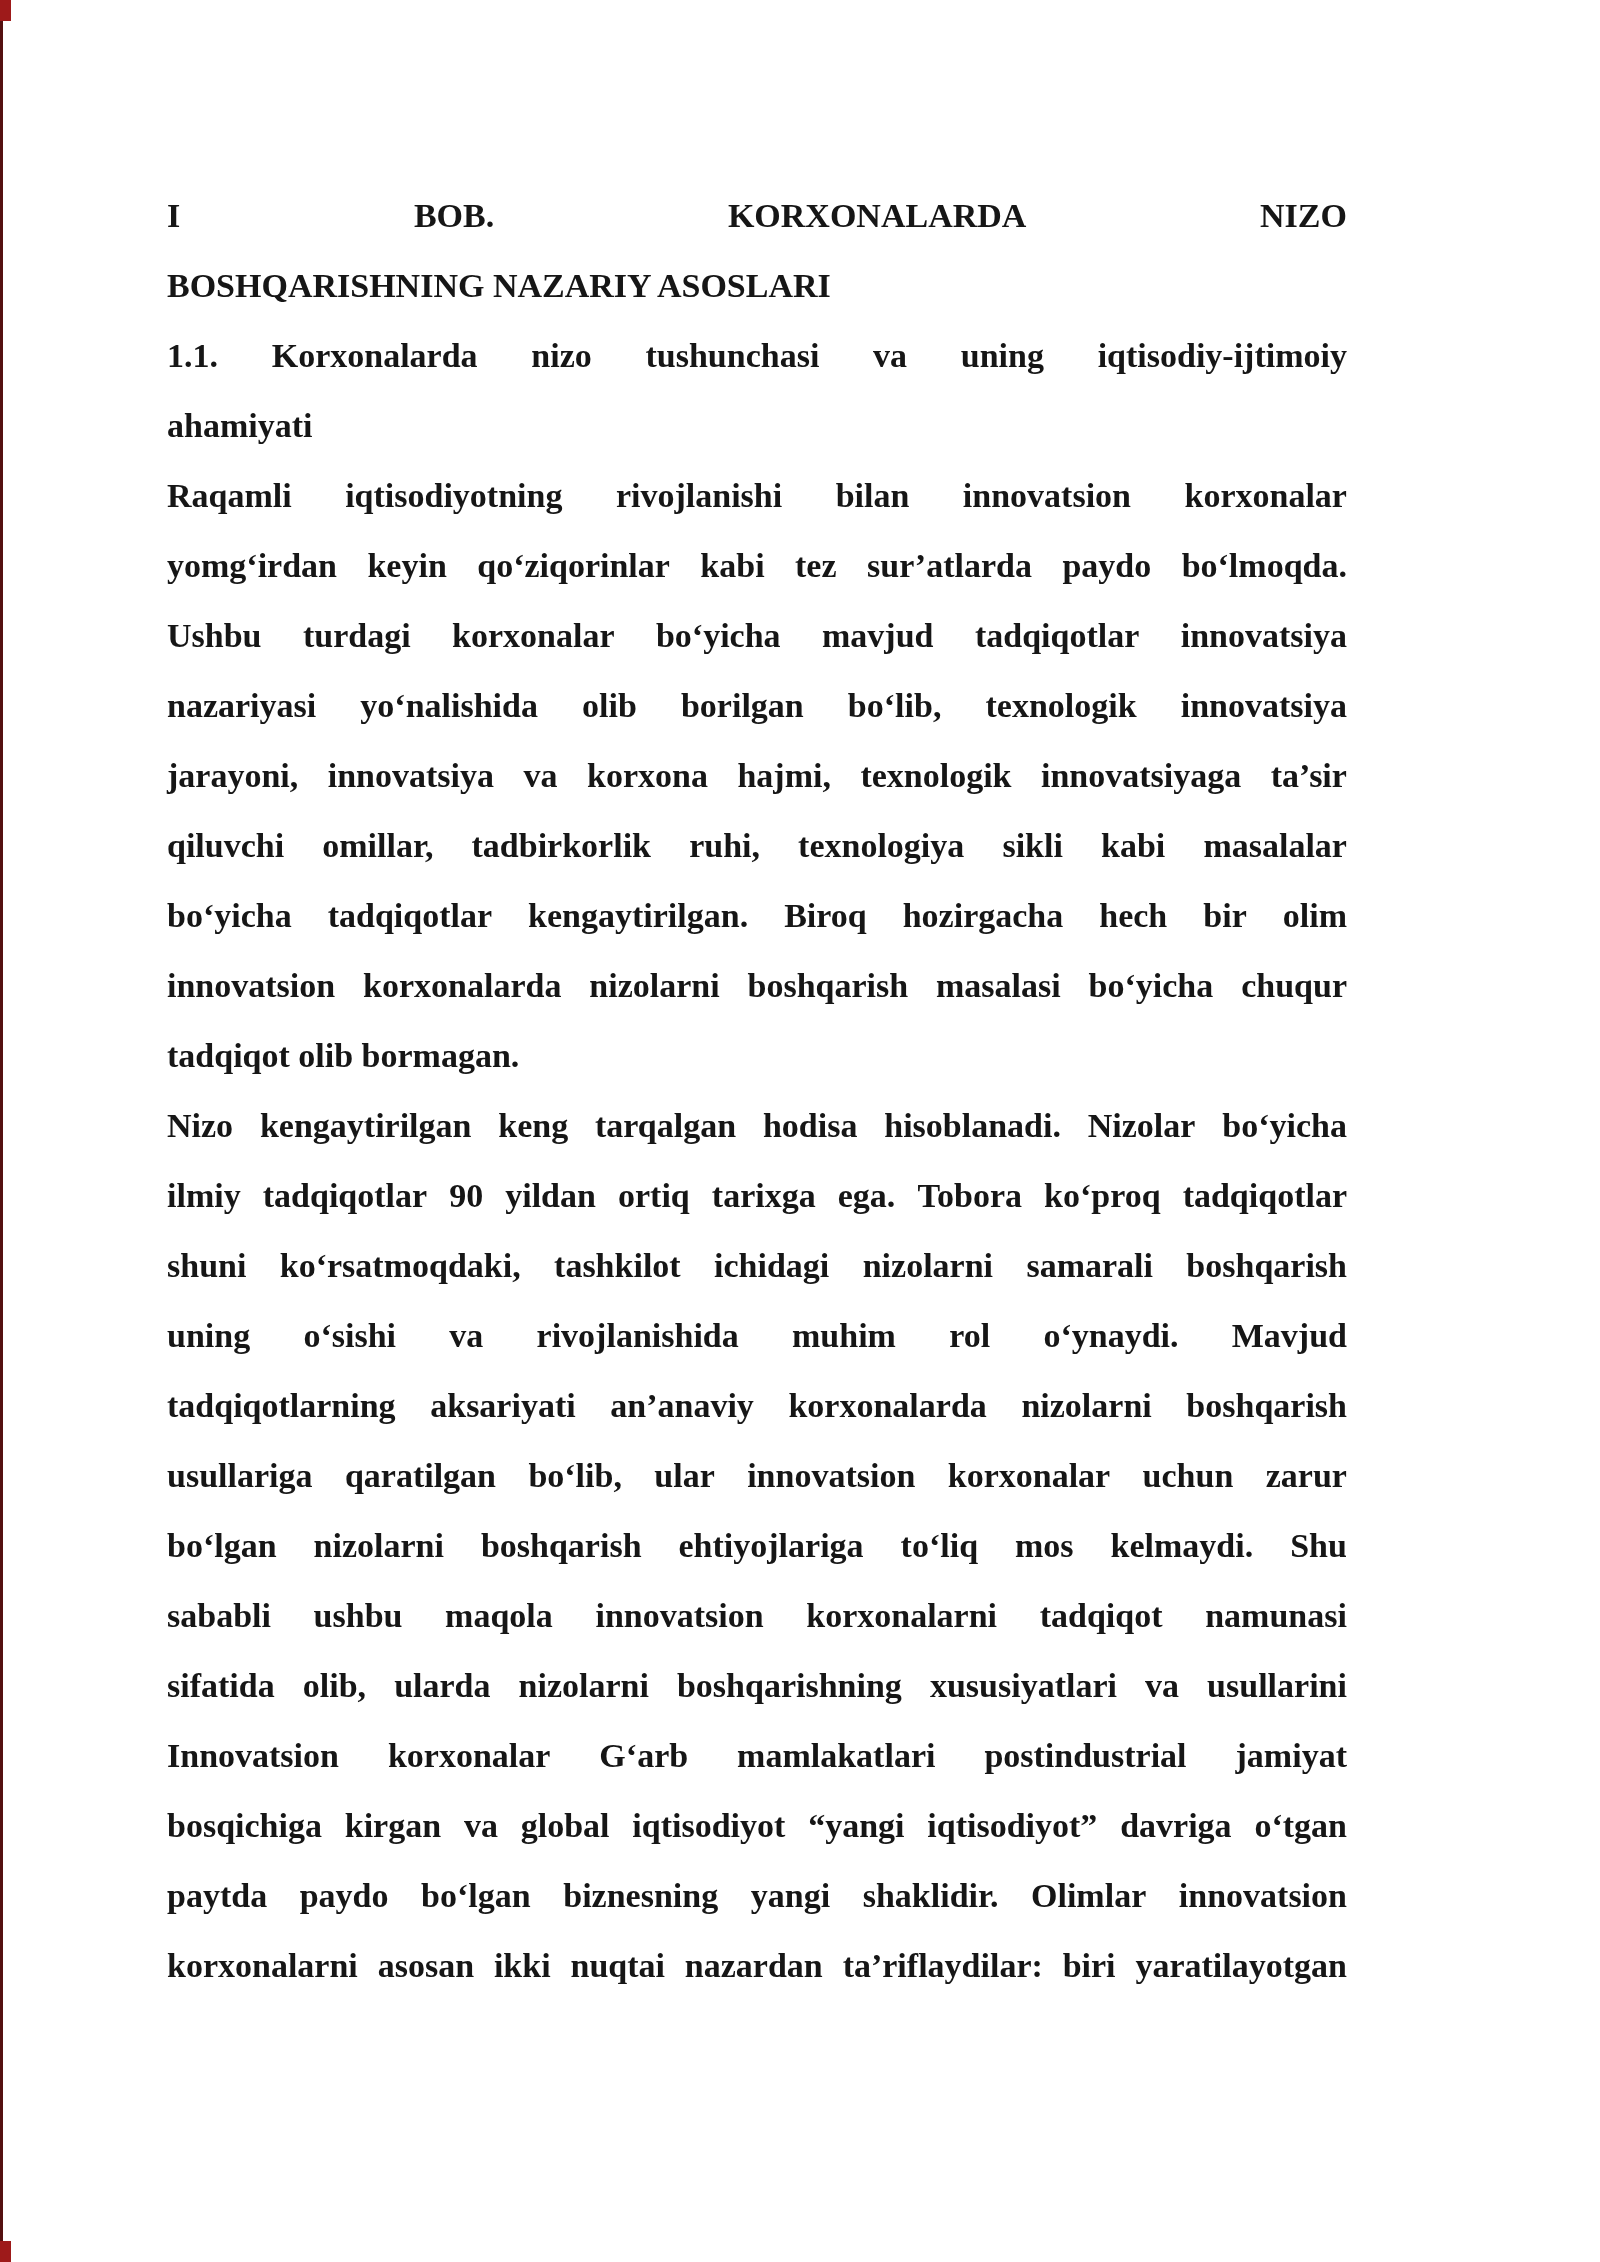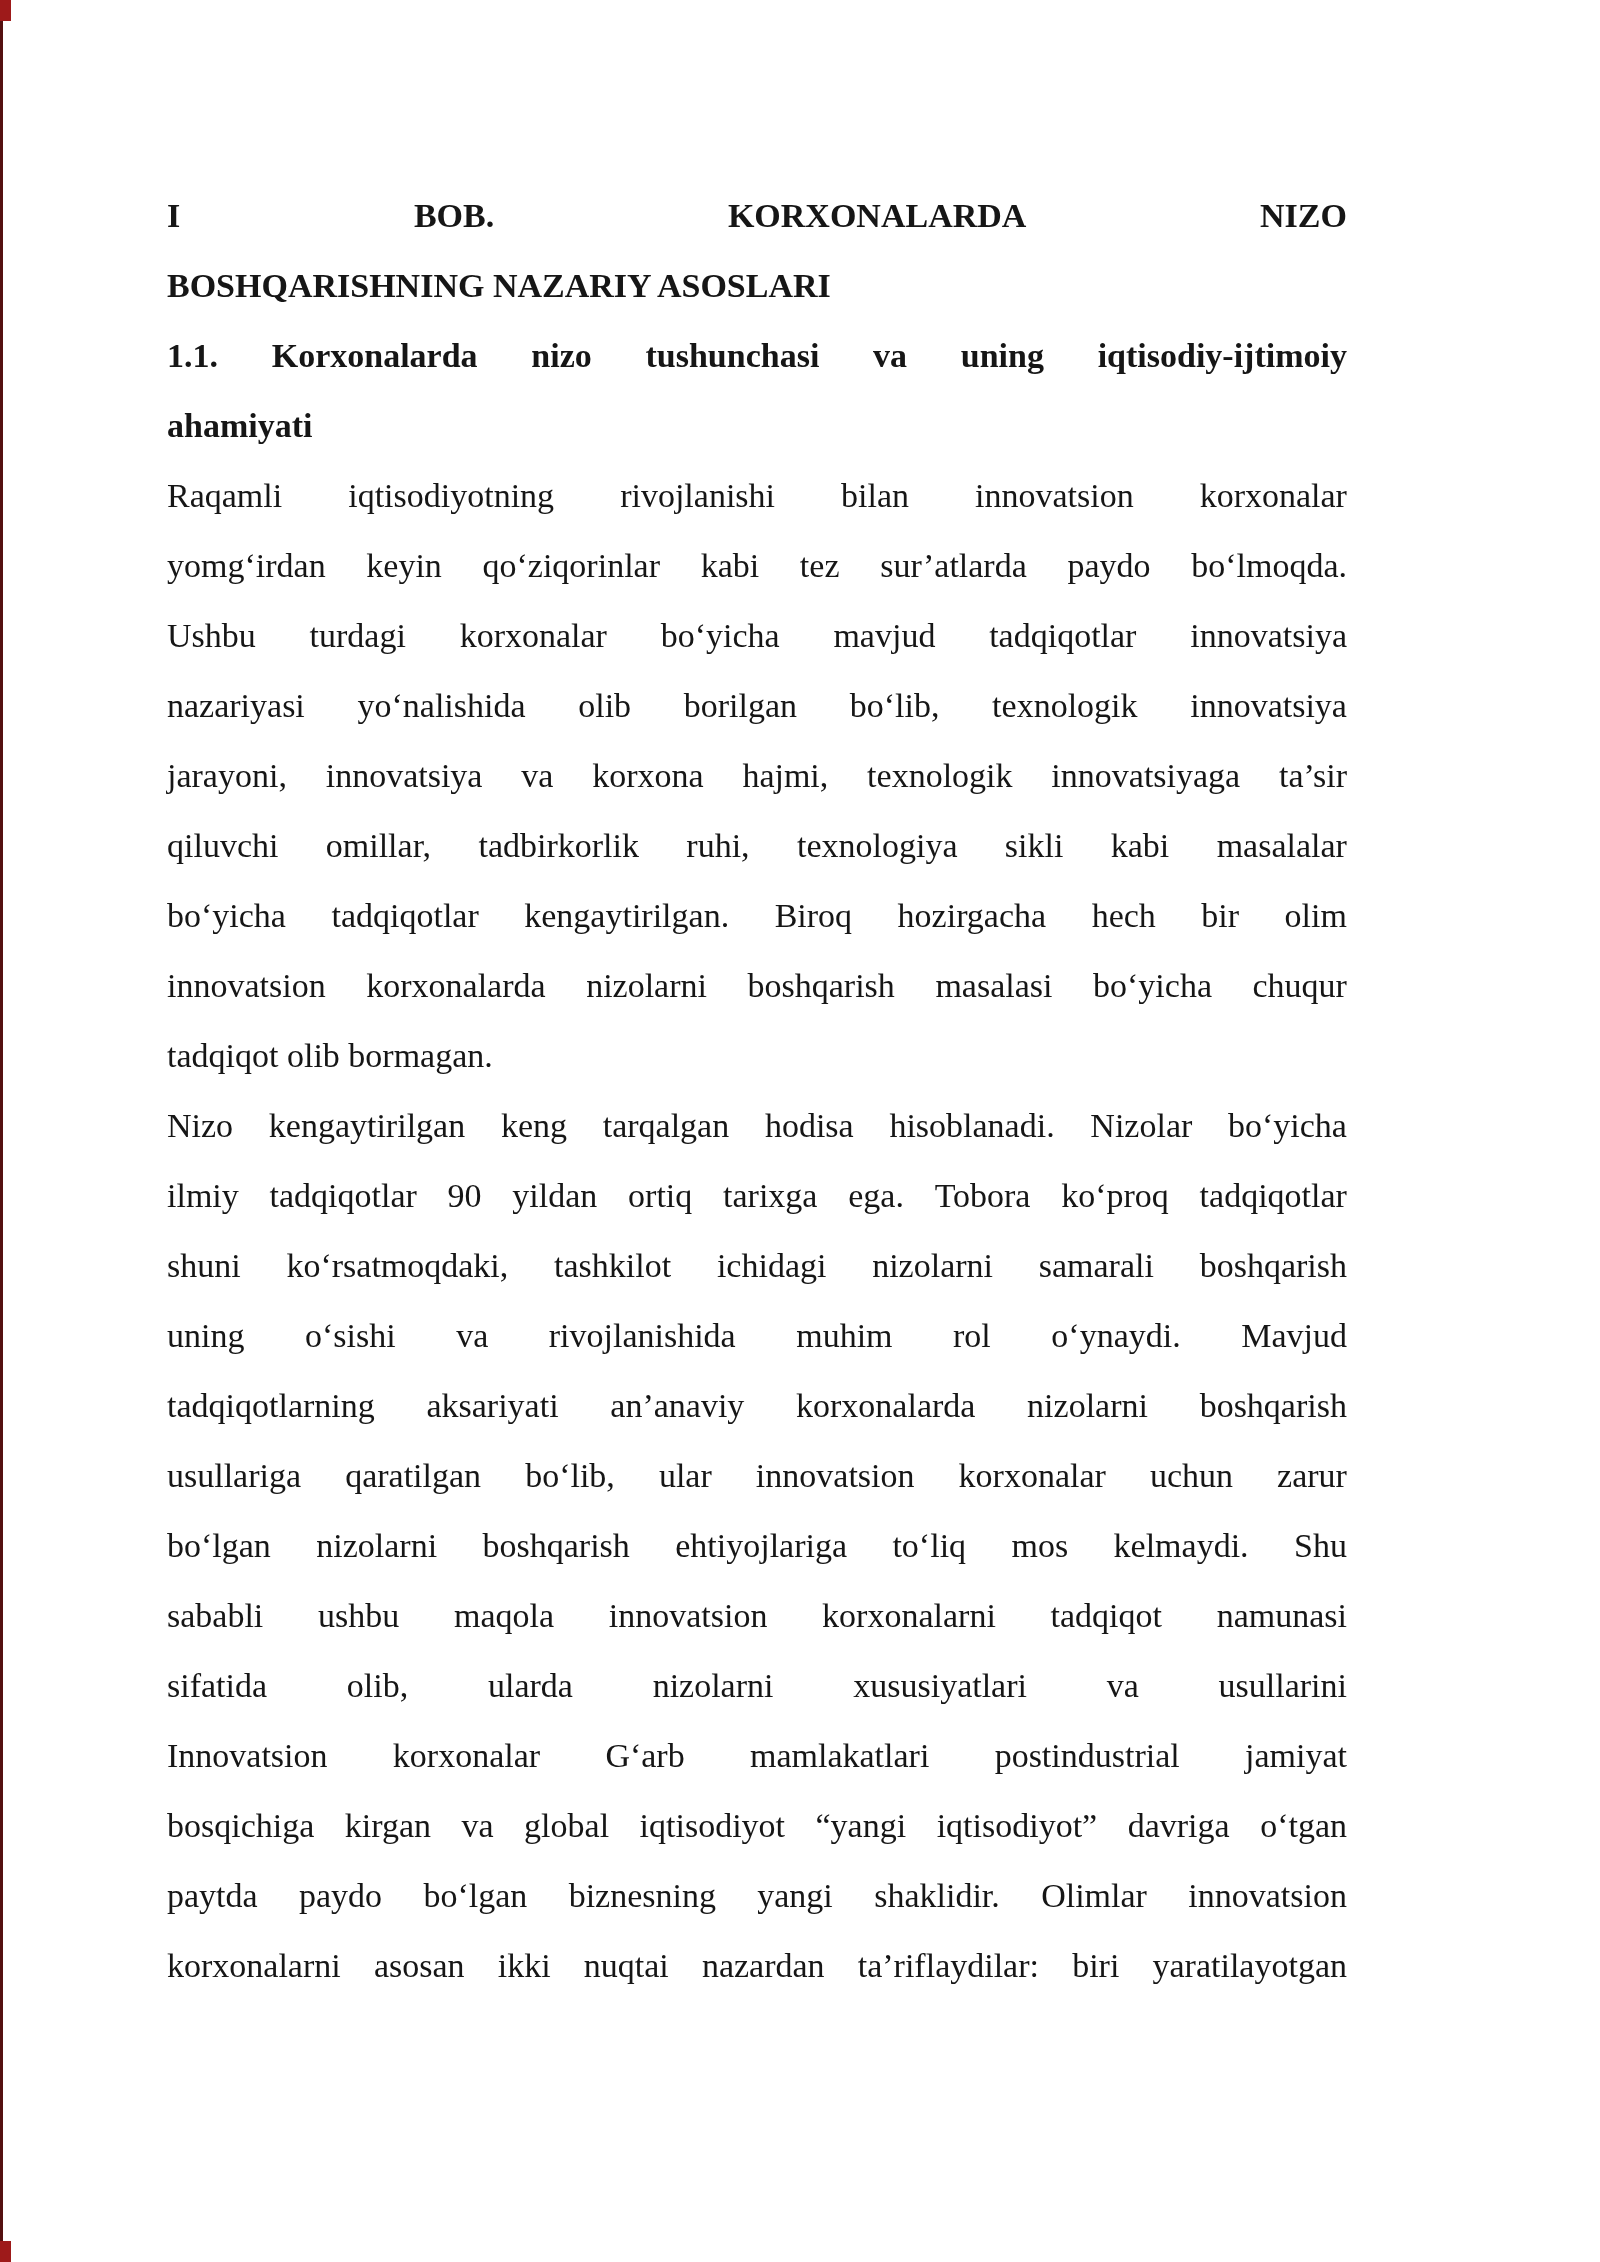--- a/index.html
+++ b/index.html
@@ -32,20 +32,21 @@
     left: 167px;
     top: 181px;
     width: 1180px;
     font-size: 34px;
     color: #161616;
   }
   .line {
     height: 70px;
     line-height: 70px;
     white-space: nowrap;
+    font-weight: bold;
   }
   .line.just {
     display: flex;
     justify-content: space-between;
   }
   .block.h1 .line,
   .block.h2 .line,
   .block.h3 .line { font-weight: bold; }
 </style>
 </head>
@@ -232,20 +233,21 @@
           <span>innovatsion</span>
           <span>korxonalarni</span>
           <span>tadqiqot</span>
           <span>namunasi</span>
         </div>
         <div class="line just">
           <span>sifatida</span>
           <span>olib,</span>
           <span>ularda</span>
           <span>nizolarni</span>
+          <span>boshqarishning</span>
           <span>xususiyatlari</span>
           <span>va</span>
           <span>usullarini</span>
         </div>
       </div>
       <div class="block p">
         <div class="line just">
           <span>Innovatsion</span>
           <span>korxonalar</span>
           <span>G‘arb</span>

